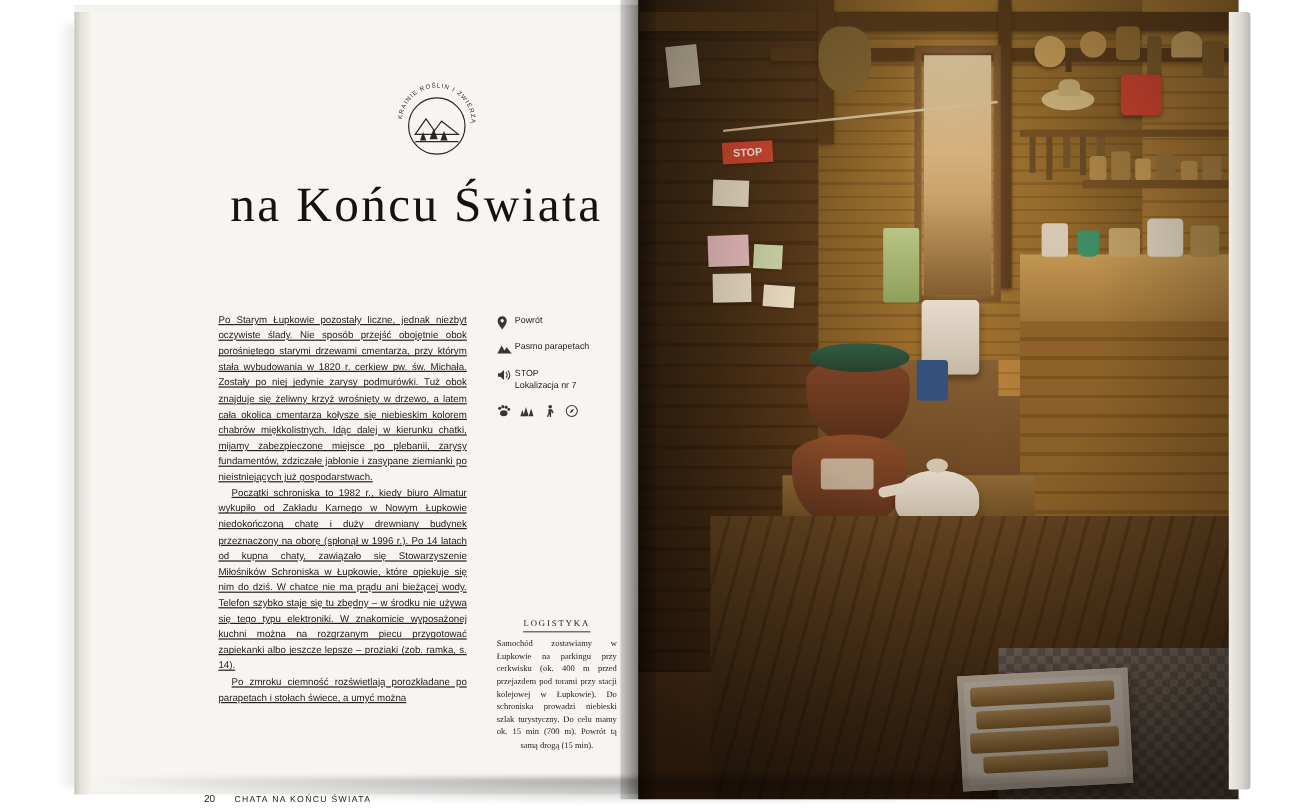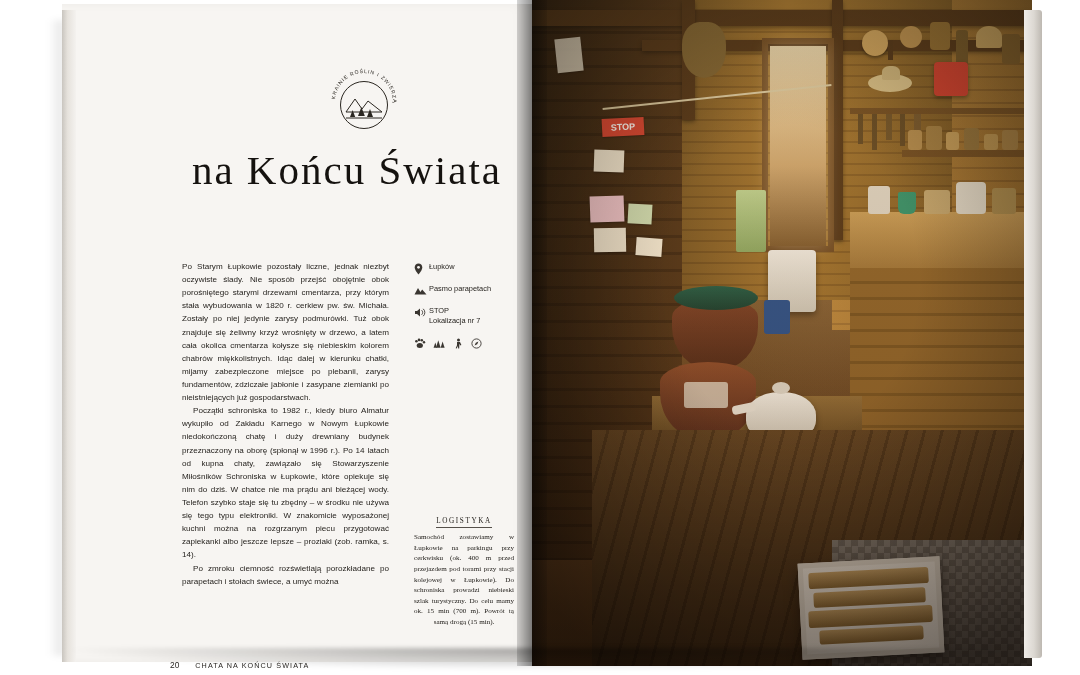--- a/index.html
+++ b/index.html
@@ -126,20 +126,21 @@
   .body-col {
     position: absolute;
     left: 120px;
     top: 256px;
     width: 207px;
     font-size: 8.1px;
     line-height: 1.62;
     color: #26231f;
     text-align: justify;
     font-family: "Liberation Sans", sans-serif;
+    text-decoration: underline;
   }
   .body-col p { margin: 0 0 0 0; }
   .body-col p.indent { text-indent: 11px; }
 
   
   .meta {
     position: absolute;
     left: 352px;
     top: 258px;
     width: 110px;
@@ -397,21 +398,21 @@
 
       <div class="meta">
 
         <div class="meta-row">
           <span class="meta-ico">
             <svg width="9" height="12" viewBox="0 0 9 12">
                 <path d="M4.5 0.6c-2.1 0-3.8 1.7-3.8 3.8 0 2.7 3.8 7 3.8 7s3.8-4.3 3.8-7C8.3 2.3 6.6 0.6 4.5 0.6z" fill="#3a3631"></path>
                 <circle cx="4.5" cy="4.3" r="1.4" fill="#f7f5f2"></circle>
               </svg>
           </span>
-          <span class="meta-txt">Łupków</span>
+          <span class="meta-txt">Powrót</span>
         </div>
 
         <div class="meta-row">
           <span class="meta-ico">
             <svg width="13" height="9" viewBox="0 0 13 9">
                 <path d="M0.5 8.5 L4 2 L6.4 6 L8.2 3.4 L12.5 8.5 Z" fill="#3a3631"></path>
               </svg>
           </span>
           <span class="meta-txt">Pasmo parapetach</span>
         </div>

